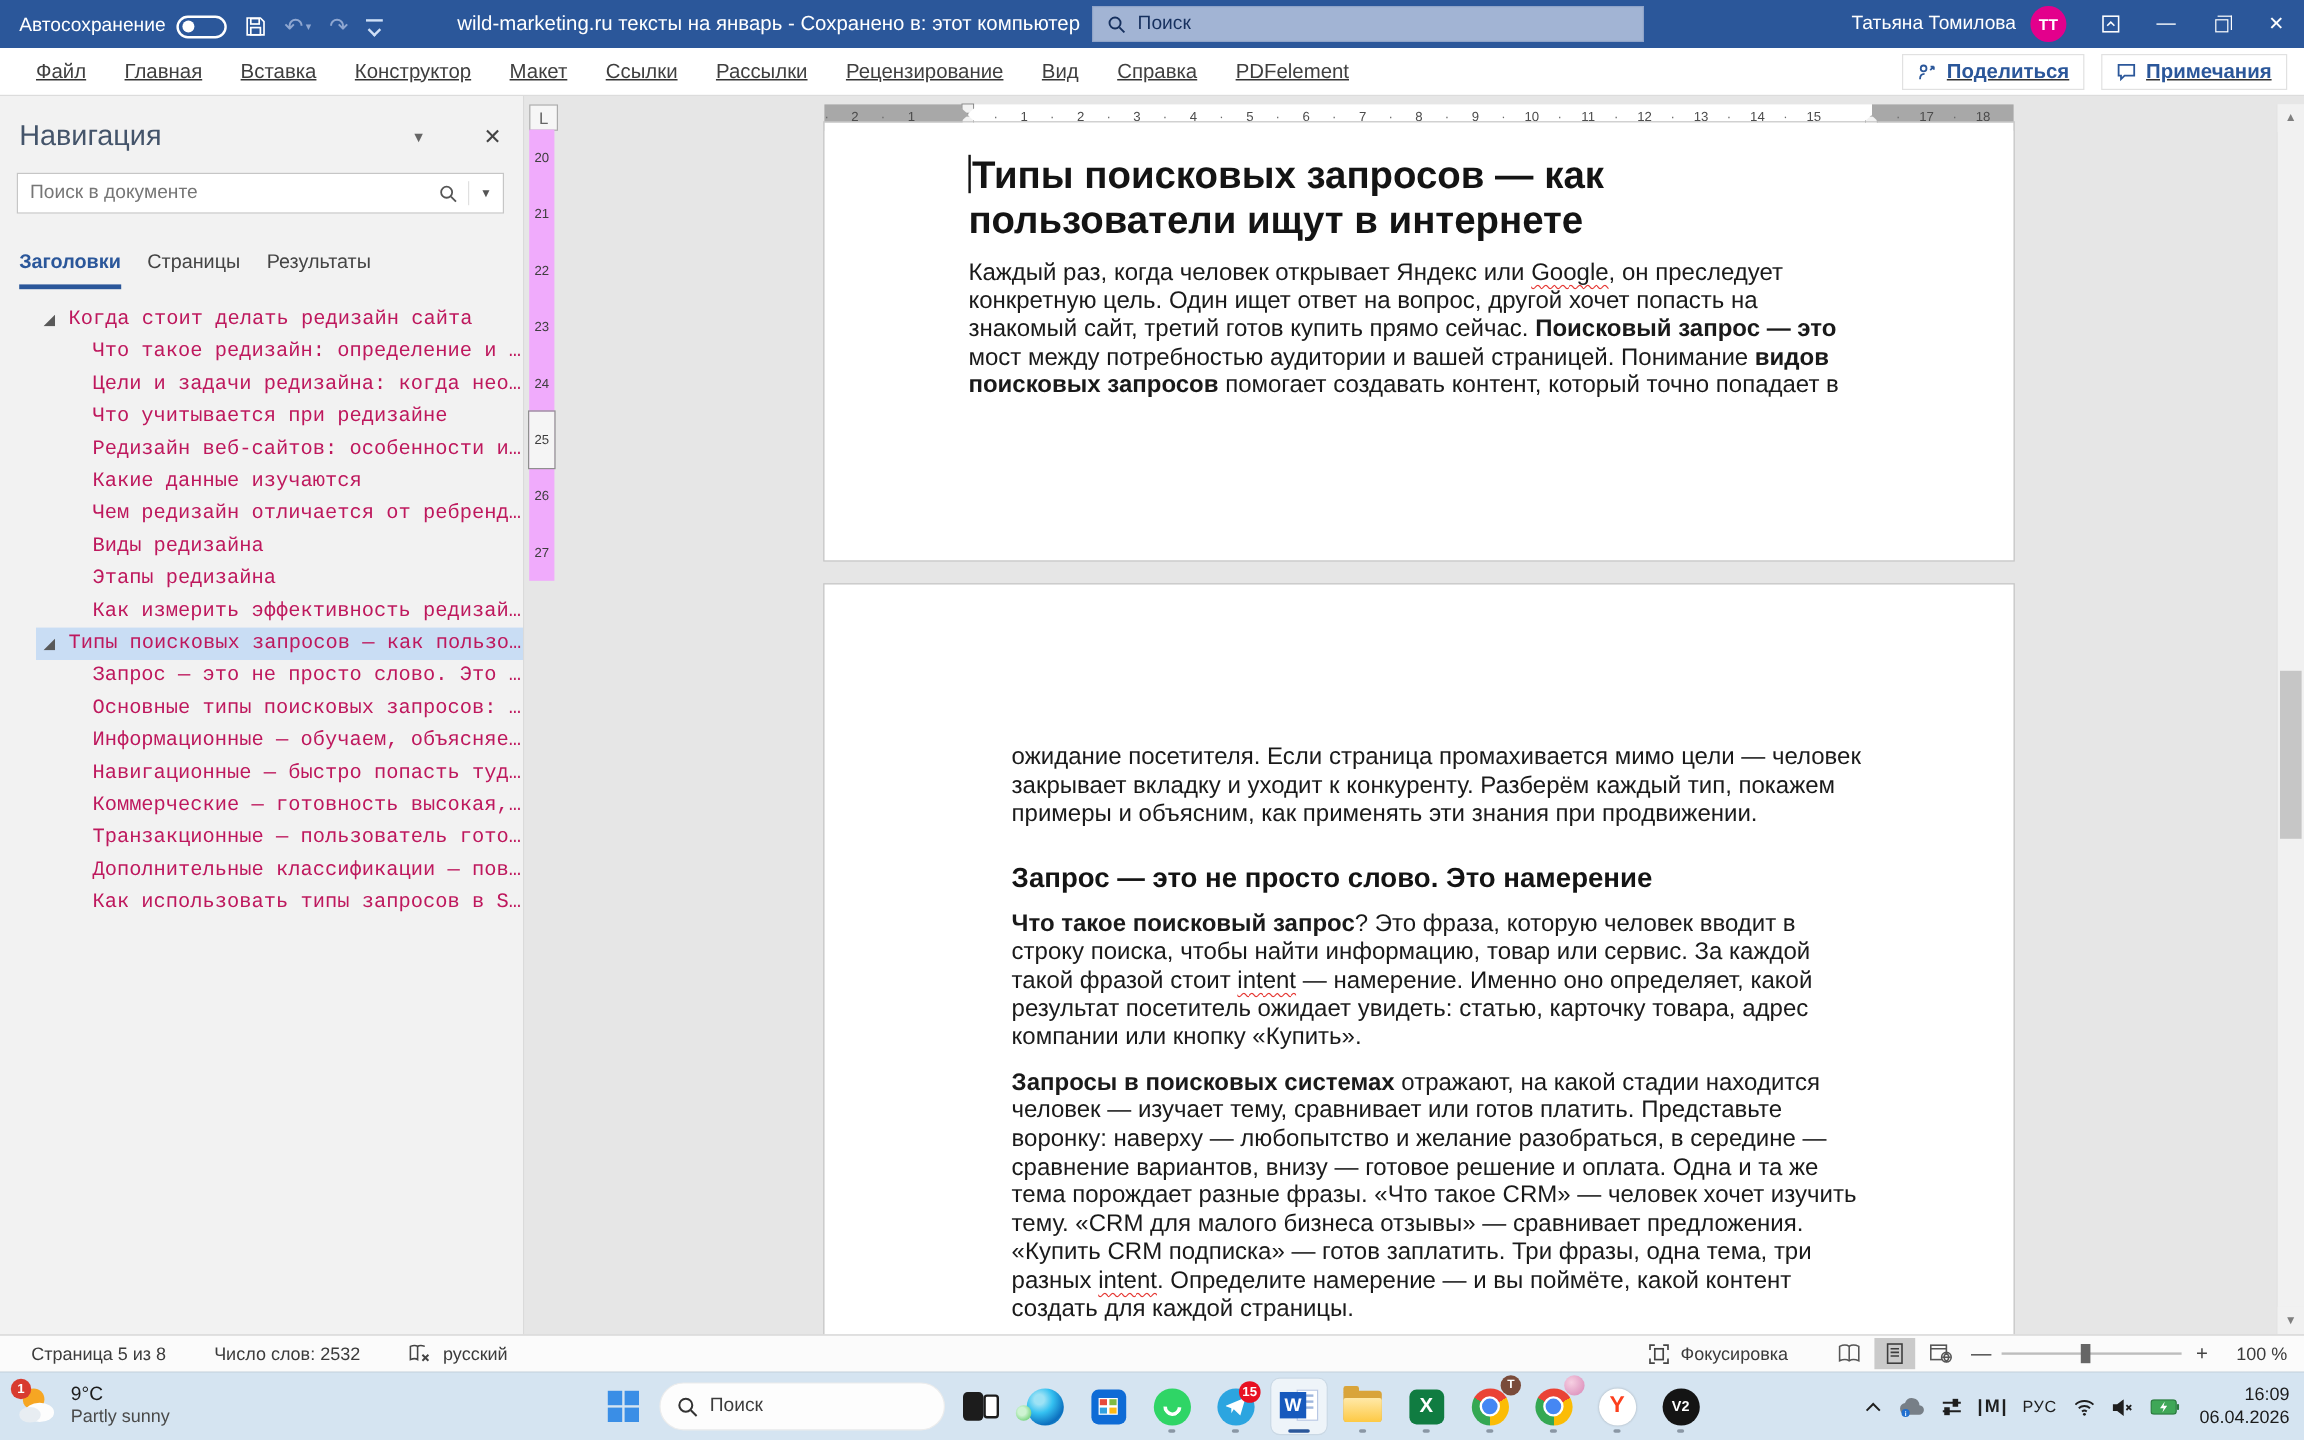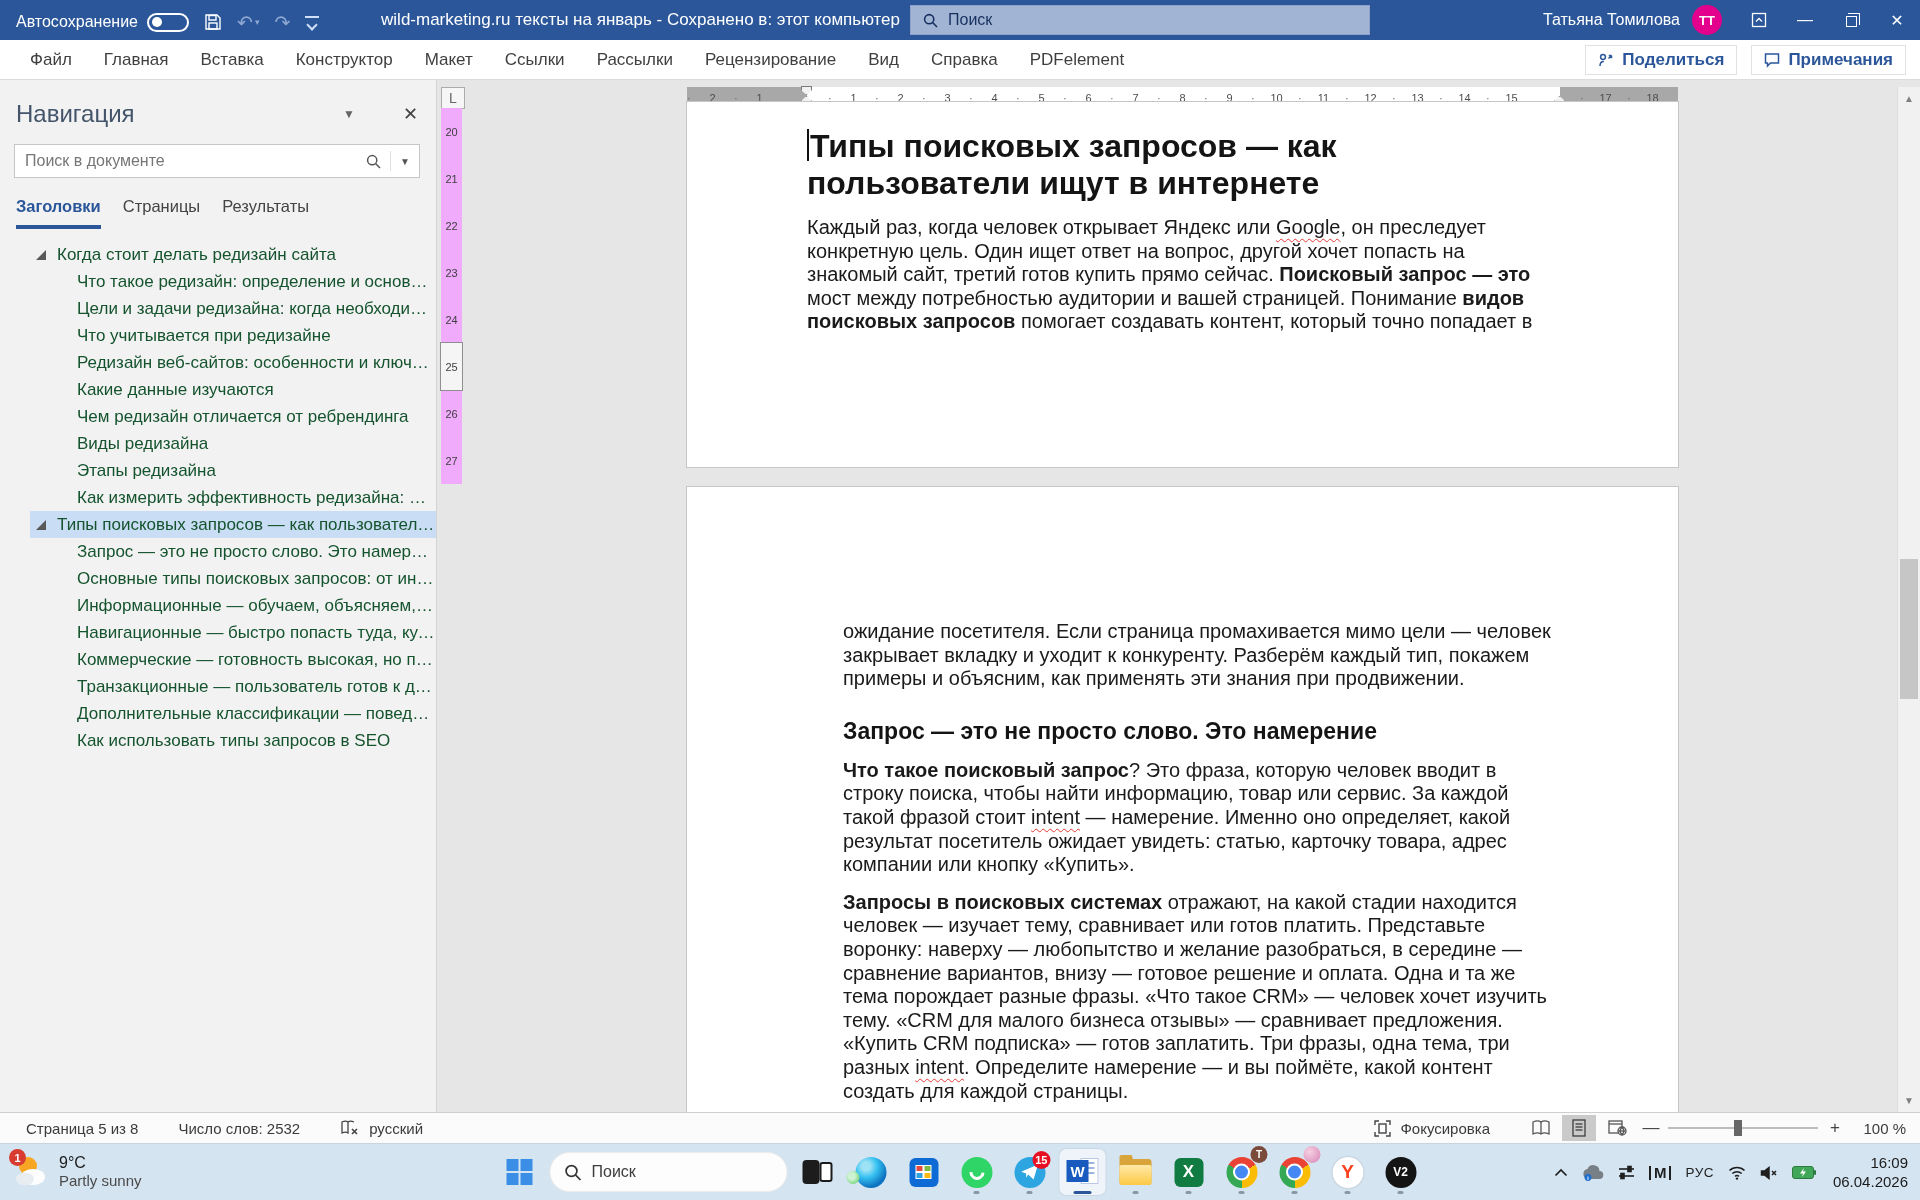--- a/index.html
+++ b/index.html
@@ -22,42 +22,42 @@
   .tb-title .dd { font-size:11px; color:#d7e2f5; }
   .tb-search { position:absolute; left:910px; top:5px; width:460px; height:30px; background:#a2b4d4; display:flex; align-items:center; gap:10px; padding-left:12px; color:#16305e; font-size:16px; border:1px solid #8fa3c8; }
   .tb-right { position:absolute; right:0; top:0; height:40px; display:flex; align-items:center; }
   .tb-user { font-size:16px; margin-right:12px; }
   .avatar { width:30px; height:30px; border-radius:50%; background:#e3008c; color:#fff; font-size:13px; font-weight:bold; display:flex; align-items:center; justify-content:center; margin-right:14px; }
   .winbtn { width:46px; height:40px; display:flex; align-items:center; justify-content:center; color:#fff; font-size:16px; }
   .restore-glyph { position:relative; width:11px; height:11px; border:1.5px solid #fff; margin-top:3px; }
   .restore-glyph::before { content:""; position:absolute; left:1.5px; top:-4.5px; width:11px; height:11px; border:1.5px solid #fff; border-bottom:none; border-left:none; }
 
   
-  .ribbon { position:absolute; left:0; top:40px; right:0; height:40px; background:#fff; border-bottom:1px solid #dcdcdc; display:flex; align-items:center; }
+  .ribbon { position:absolute; left:0; top:40px; right:0; height:40px; background:#fff; border-bottom:1px solid #dcdcdc; display:flex; align-items:center;text-decoration:underline; }
   .rtabs { display:flex; padding-left:14px; }
   .rtab { padding:0 16px; font-size:17px; color:#3f3f3f; height:40px; line-height:40px; white-space:nowrap; cursor:pointer; }
   .ribbon-right { margin-left:auto; display:flex; gap:14px; padding-right:14px; }
   .rbtn { display:flex; align-items:center; gap:8px; height:30px; padding:0 12px; color:#2b579a; font-size:17px; font-weight:bold; border:1px solid #e1e1e1; background:#fff; cursor:pointer; white-space:nowrap; }
   .rbtn svg { display:block; }
 
   
   .navpane { position:absolute; left:0; top:80px; width:437px; bottom:88px; background:#f2f2f2; border-right:1px solid #d4d4d4; overflow:hidden; }
   .nav-head { display:flex; align-items:center; padding:20px 18px 0 16px; }
   .nav-title { font-size:24px; color:#44546a; flex:0 0 auto; }
   .nav-head-sp { flex:1; }
   .nav-dd { color:#666; font-size:12px; margin-right:48px; cursor:pointer; }
   .nav-close { color:#444; font-size:18px; cursor:pointer; }
   .nav-search { margin:16px 16px 0 14px; height:34px; background:#fff; border:1px solid #c6c6c6; display:flex; align-items:center; padding:0 9px 0 10px; gap:9px; }
   .nav-search .ph { flex:1; color:#767676; font-size:16px; white-space:nowrap; overflow:hidden; }
   .nav-search .vsep { width:1px; height:20px; background:#e0e0e0; }
   .nav-search .dd { color:#555; font-size:10px; }
-  .nav-tabs { display:flex; align-items:flex-end; margin:19px 0 0 16px; font-size:16.5px; color:#444; }
+  .nav-tabs { display:flex; align-items:flex-end; margin:31px 0 0 16px; font-size:16.5px; color:#444; }
   .ntab { margin-right:22px; padding-bottom:9px; cursor:pointer; border-bottom:4px solid transparent; }
   .ntab.active { color:#2b579a; font-weight:bold; border-bottom-color:#2b579a; }
-  .nav-list { margin-top:12px; font-size:17px; color:#14532d; }
+  .nav-list { margin-top:12px; font-size:17px; color:#be185d;font-family:Liberation Mono, monospace; }
   .nitem { position:relative; height:27px; line-height:27px; margin-left:30px; white-space:nowrap; overflow:hidden; text-overflow:ellipsis; cursor:pointer; }
   .nitem.l1 { padding-left:27px; }
   .nitem.l2 { padding-left:47px; }
   .nitem .tri { display:none; }
   .nitem.l1 .tri { display:block; position:absolute; left:6px; top:9px; width:10px; height:10px; background:#595959; clip-path:polygon(100% 0, 100% 100%, 0 100%); }
   .nitem.sel { background:#c9ddf4; }
 
   
   .docarea { position:absolute; left:437px; top:80px; right:0; bottom:88px; background:#e6e6e6; overflow:hidden; }
   .tabsel { position:absolute; left:4px; top:7px; width:24px; height:22px; background:#f6f6f6; border:1px solid #ababab; color:#666; font-size:14px; display:flex; align-items:center; justify-content:center; }

